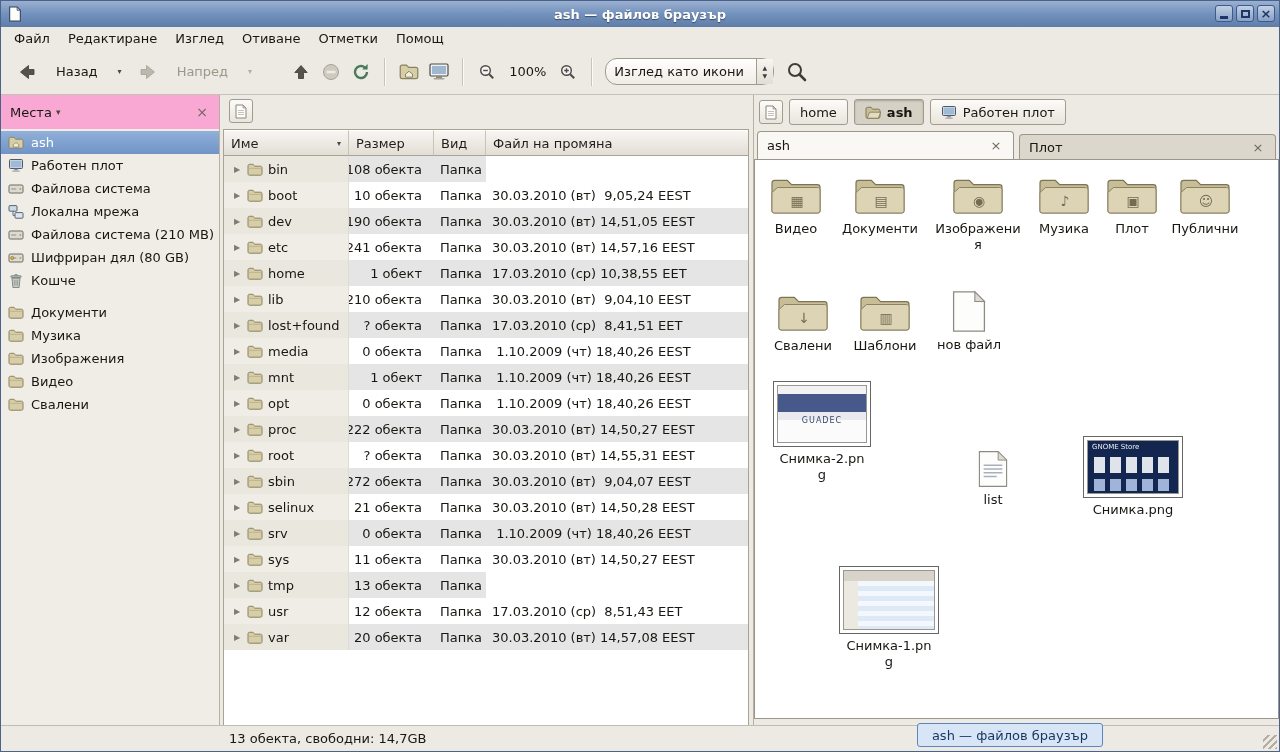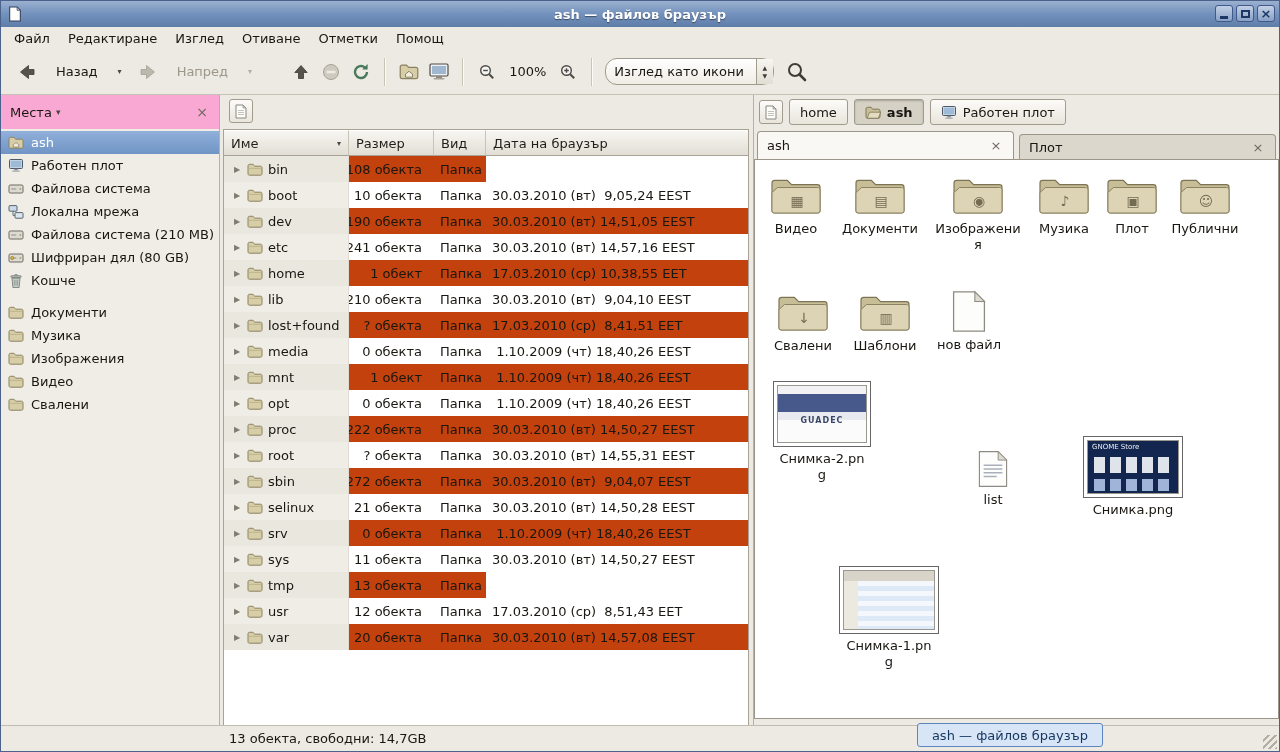--- a/index.html
+++ b/index.html
@@ -55,21 +55,21 @@
 .mini-btn{position:absolute;width:24px;height:24px;border:1px solid #A19B8D;border-radius:3px;background:linear-gradient(#FDFCFA,#E9E5DC);display:flex;align-items:center;justify-content:center}
 .mini-btn.middle-pos{left:228px;top:4px}
 .middle{position:absolute;top:34px;left:222px;width:526px;bottom:0;background:#fff;border:1px solid #A9A396;border-bottom:0}
 .thead{position:absolute;top:0;left:0;right:0;height:26px;display:flex}
 .th{background:linear-gradient(#F8F6F2,#E2DED5);border-right:1px solid #C9C3B7;border-bottom:1px solid #A9A396;border-top:1px solid #fff;display:flex;align-items:center;padding:0 7px;color:#211E19}
 .th .sort{margin-left:auto;font-size:8px;color:#4C4840}
 .c0{width:125px}.c1{width:85px}.c2{width:52px}.c3{flex:1;border-right:0}
 .tree-rows{position:absolute;top:26px;left:0;right:0}
 .trow{height:26px;display:flex}
 .tcell{display:flex;align-items:center;padding:0 6px;overflow:hidden;white-space:nowrap}
-.trow.odd .tcell{background:#c2410c}
+.trow.odd .tcell{background:#e5e5e5}
 .trow.even .tcell{background:#FFFFFF}
 .trow.odd .c-name{background:#EAE7DF}
 .trow.even .c-name{background:#F0EDE6}
 .c-name{width:125px;gap:4px;padding-left:7px;border-right:1px solid #E0DCD3}
 .c-size{width:85px;justify-content:flex-end;padding-right:12px}
 .c-type{width:52px}
 .c-date{flex:1;white-space:pre}
 .expander{width:12px;font-size:8px;color:#817C72;display:flex;align-items:center;justify-content:center;flex:none}
 .fname{margin-left:1px}
 
@@ -83,21 +83,21 @@
 .tab{height:25px;display:flex;align-items:center;padding:0 9px;border:1px solid #9C968A;border-bottom:0;border-radius:4px 4px 0 0;background:#DBD7CD;flex:1;min-width:0}
 .tab.active{background:#FAF8F4;height:28px}
 .tab-close{margin-left:auto;color:#6E6960;font-size:13px;width:16px;height:16px;display:flex;align-items:center;justify-content:center;border-radius:2px}
 .iconview{position:absolute;top:64px;left:0;right:0;height:560px;background:#fff;border:1px solid #9C968A;overflow:hidden}
 .gitem{position:absolute;width:92px;display:flex;flex-direction:column;align-items:center}
 .gicon{display:flex;align-items:flex-end;justify-content:center}
 .glabel{margin-top:4px;text-align:center;max-width:86px;overflow-wrap:anywhere;line-height:1.25}
 .thumb{position:relative;border:1px solid #666;background:#fff;padding:3px;display:block}
 .timg{position:relative;display:block;border:1px solid #9A978F}
 .t-webpage-screenshot{width:90px;height:58px;background:linear-gradient(to bottom,#F2F2F4 0 8px,#47598B 8px 26px,#E8EAF0 26px 34px,#FBFBFC 34px 100%)}
-.t-webpage-screenshot .thumb-text{position:absolute;top:30px;left:50%;transform:translateX(-50%);font-size:8px;font-weight:bold;color:#3A4668;letter-spacing:1px;font-style:normal}
+.t-webpage-screenshot .thumb-text{position:absolute;top:30px;left:50%;transform:translateX(-50%);font-size:8px;font-weight:normal;color:#3A4668;letter-spacing:1px;font-style:normal}
 .t-store-screenshot{width:92px;height:54px;background-color:#13264F;background-image:repeating-linear-gradient(90deg,#DFE3EA 0 11px,rgba(0,0,0,0) 11px 16px),repeating-linear-gradient(90deg,#9FB4D8 0 11px,rgba(0,0,0,0) 11px 16px);background-size:80px 16px,80px 12px;background-position:6px 16px,6px 38px;background-repeat:no-repeat,no-repeat}
 .t-store-screenshot .thumb-text{position:absolute;top:2px;left:4px;font-size:7px;color:#EAEFF7;font-style:normal}
 .t-filemanager-screenshot{width:92px;height:60px;background-color:#fff;background-image:linear-gradient(to bottom,#D8D4CA 0 10px,rgba(0,0,0,0) 10px),linear-gradient(to right,#ECE9E1 0 14px,rgba(0,0,0,0) 14px),repeating-linear-gradient(to bottom,#F4F8FD 0 5px,#DDE9F7 5px 10px)}
 
 
 .statusbar{position:absolute;left:0;right:0;bottom:0;height:26px;background:#EDEAE3;border-top:1px solid #C2BCB0;display:flex;align-items:center;padding-left:228px}
 .task-btn{position:absolute;right:176px;bottom:4px;height:24px;padding:0 14px;background:#D8E5F6;border:1px solid #5E86BE;border-radius:3px;color:#14365F;display:flex;align-items:center}
 .grip{position:absolute;right:2px;bottom:2px;width:14px;height:14px;background:repeating-linear-gradient(135deg,rgba(0,0,0,0) 0 3px,#B5AFA3 3px 5px)}
 </style>
 </head>
@@ -374,21 +374,21 @@
     </button>
 
     <div class="middle">
       <div class="thead">
         <div class="th c0">
           <span>Име</span>
           <span class="sort">▾</span>
         </div>
         <div class="th c1">Размер</div>
         <div class="th c2">Вид</div>
-        <div class="th c3">Дата на браузър</div>
+        <div class="th c3">Файл на промяна</div>
       </div>
       <div class="tree-rows" id="tree-rows">
           <div class="trow odd">
             <div class="tcell c-name">
               <span class="expander">▶</span>
               <span class="icon16">
                 <svg width="16" height="13" viewBox="0 0 16 13">
                   <path d="M1 2.8C1 1.9 1.6 1.3 2.5 1.3h3.4l1.9 1.9h5.7c.9 0 1.5.6 1.5 1.5v6c0 .9-.6 1.5-1.5 1.5H2.5c-.9 0-1.5-.6-1.5-1.5z" fill="#D7CEA7" stroke="#8A8260"></path>
                   <path d="M1.4 5.4h13.2" stroke="#BBB28B" stroke-width=".9"></path>
                 </svg>

